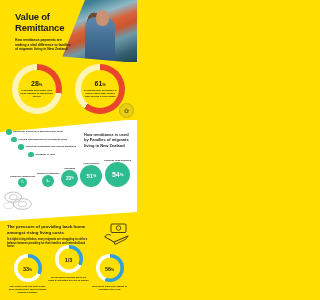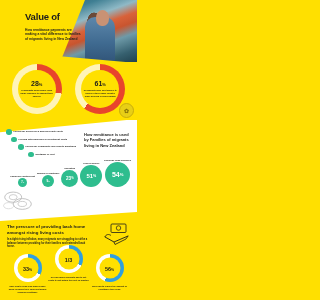--- a/index.html
+++ b/index.html
@@ -33,21 +33,21 @@
   .hero-yellow-wedge {
     position: absolute; left: 0; top: 0; width: 100%; height: 100%;
     background: #FFE000;
     clip-path: polygon(0 0, 62% 0, 44% 100%, 0 100%);
   }
   .hero-bottom-wedge {
     position: absolute; left: 0; bottom: -1px; width: 100%; height: 20px;
     background: #FFE000;
     clip-path: polygon(0 40%, 100% 100%, 0 100%);
   }
-  .hero-text { position: absolute; left: 25px; top: 12px; width: 62px; z-index: 3; }
+  .hero-text { position: absolute; left: 15px; top: 12px; width: 62px; z-index: 3; }
   .hero-title {
     font-size: 9.5px; line-height: 10.5px; font-weight: 900;
     color: #1d1d1b; letter-spacing: -0.2px;
   }
   .hero-sub {
     margin-top: 5px; font-size: 3.3px; line-height: 4.6px;
     font-weight: 700; color: #1d1d1b; width: 56px;
   }
 
   
@@ -159,20 +159,21 @@
 
 <div class="page">
 
   <div class="hero">
     <div class="hero-photo"></div>
     <div class="hero-yellow-wedge"></div>
     <div class="hero-bottom-wedge"></div>
     <div class="hero-text">
       <div class="hero-title">
         <div>Value of</div>
+        <div>Remittance</div>
       </div>
       <div class="hero-sub">How remittance payments are making a vital difference to families of migrants living in New Zealand</div>
     </div>
   </div>
 
   <div class="donut-row">
 
     <div class="donut-block">
       <div class="donut" id="rd0" style="background: conic-gradient(rgb(232, 69, 44) 0deg, rgb(232, 69, 44) 28%, rgb(255, 244, 184) 28%, rgb(255, 244, 184) 100%);">
         <div class="donut-hole">

